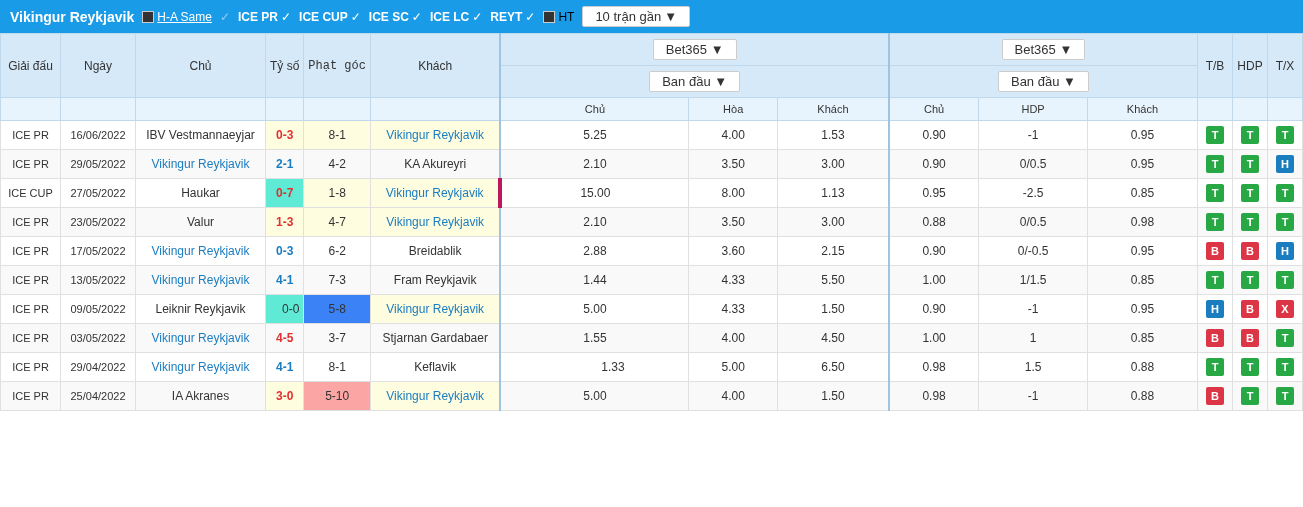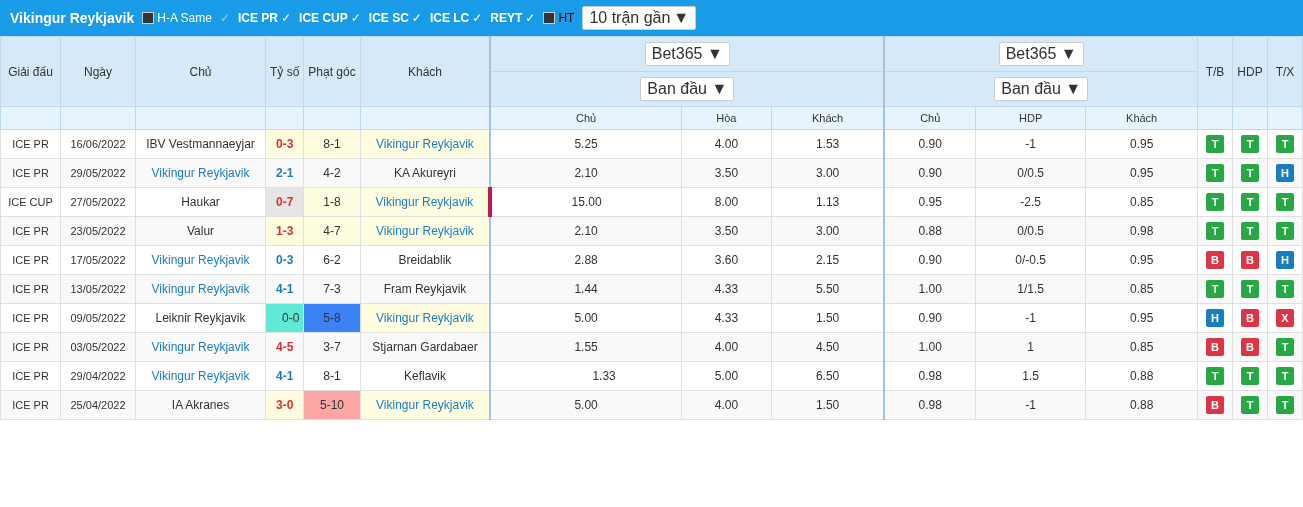--- a/index.html
+++ b/index.html
@@ -32,22 +32,22 @@
       display: inline-block;
       border: 1px solid #ccc;
     }
     .checkmark { color: #fff; font-size: 12px; }
     .filter-label { color: #fff; font-size: 12px; font-weight: bold; }
 
     .dropdown-btn {
       background: #fff;
       color: #333;
       border: 1px solid #ccc;
-      padding: 2px 6px;
-      font-size: 16px;
+      padding: 2px 12px;
+      font-size: 13px;
       cursor: pointer;
       border-radius: 2px;
       display: flex;
       align-items: center;
       gap: 3px;
     }
 
     table {
       width: 100%;
       border-collapse: collapse;
@@ -102,36 +102,36 @@
       text-align: center;
     }
     .badge-green { background: #28a745; }
     .badge-red { background: #dc3545; }
     .badge-blue { background: #1a7dc0; }
 
     .col-giaidau { width: 60px; }
     .col-ngay { width: 75px; }
     .col-chu { width: 130px; }
     .col-tyso { width: 35px; text-align: center; }
-    .col-phatgoc { width: 50px; }
+    .col-phatgoc { width: 50px; font-family: Liberation Mono, monospace; }
     .col-khach { width: 130px; }
     .col-tb { width: 35px; }
     .col-hdp { width: 35px; }
     .col-tx { width: 35px; }
     .separator { color: rgba(255,255,255,0.5); }
   </style>
 </head>
 <body>
 
 <div class="top-bar">
   <span class="team-name">Vikingur Reykjavik</span>
 
   <span class="filter-item">
     <span class="checkbox" style="background:#333;border:1px solid #ccc;"></span>
-    <span style="color:#fff;">H-A Same</span>
+    <span style="color:#fff;text-decoration:underline;">H-A Same</span>
   </span>
 
   <span class="separator">✓</span>
   <span class="filter-item">
     <span class="filter-label">ICE PR</span>
     <span class="checkmark">✓</span>
   </span>
 
   <span class="filter-item">
     <span class="filter-label">ICE CUP</span>
@@ -280,21 +280,21 @@
     <td>0/0.5</td>
     <td>0.95</td>
     <td><span class="badge badge-green">T</span></td>
     <td><span class="badge badge-green">T</span></td>
     <td><span class="badge badge-blue">H</span></td>
   </tr>
       <tr>
     <td class="td-league">ICE CUP</td>
     <td class="td-date">27/05/2022</td>
     <td class="">Haukar</td>
-    <td class="td-score-red" style="background:#e5e5e5;">0-7</td>
+    <td class="td-score-red" style="background:#5eead4;">0-7</td>
     <td style="background:#fffde0;">1-8</td>
     <td class="td-team-link" style="background:#fffde0;">Vikingur Reykjavik</td>
     <td style="border-left:4px solid #be185d;">15.00</td>
     <td>8.00</td>
     <td>1.13</td>
     <td style="border-left:2px solid #a0c4e0;">0.95</td>
     <td>-2.5</td>
     <td>0.85</td>
     <td><span class="badge badge-green">T</span></td>
     <td><span class="badge badge-green">T</span></td>

